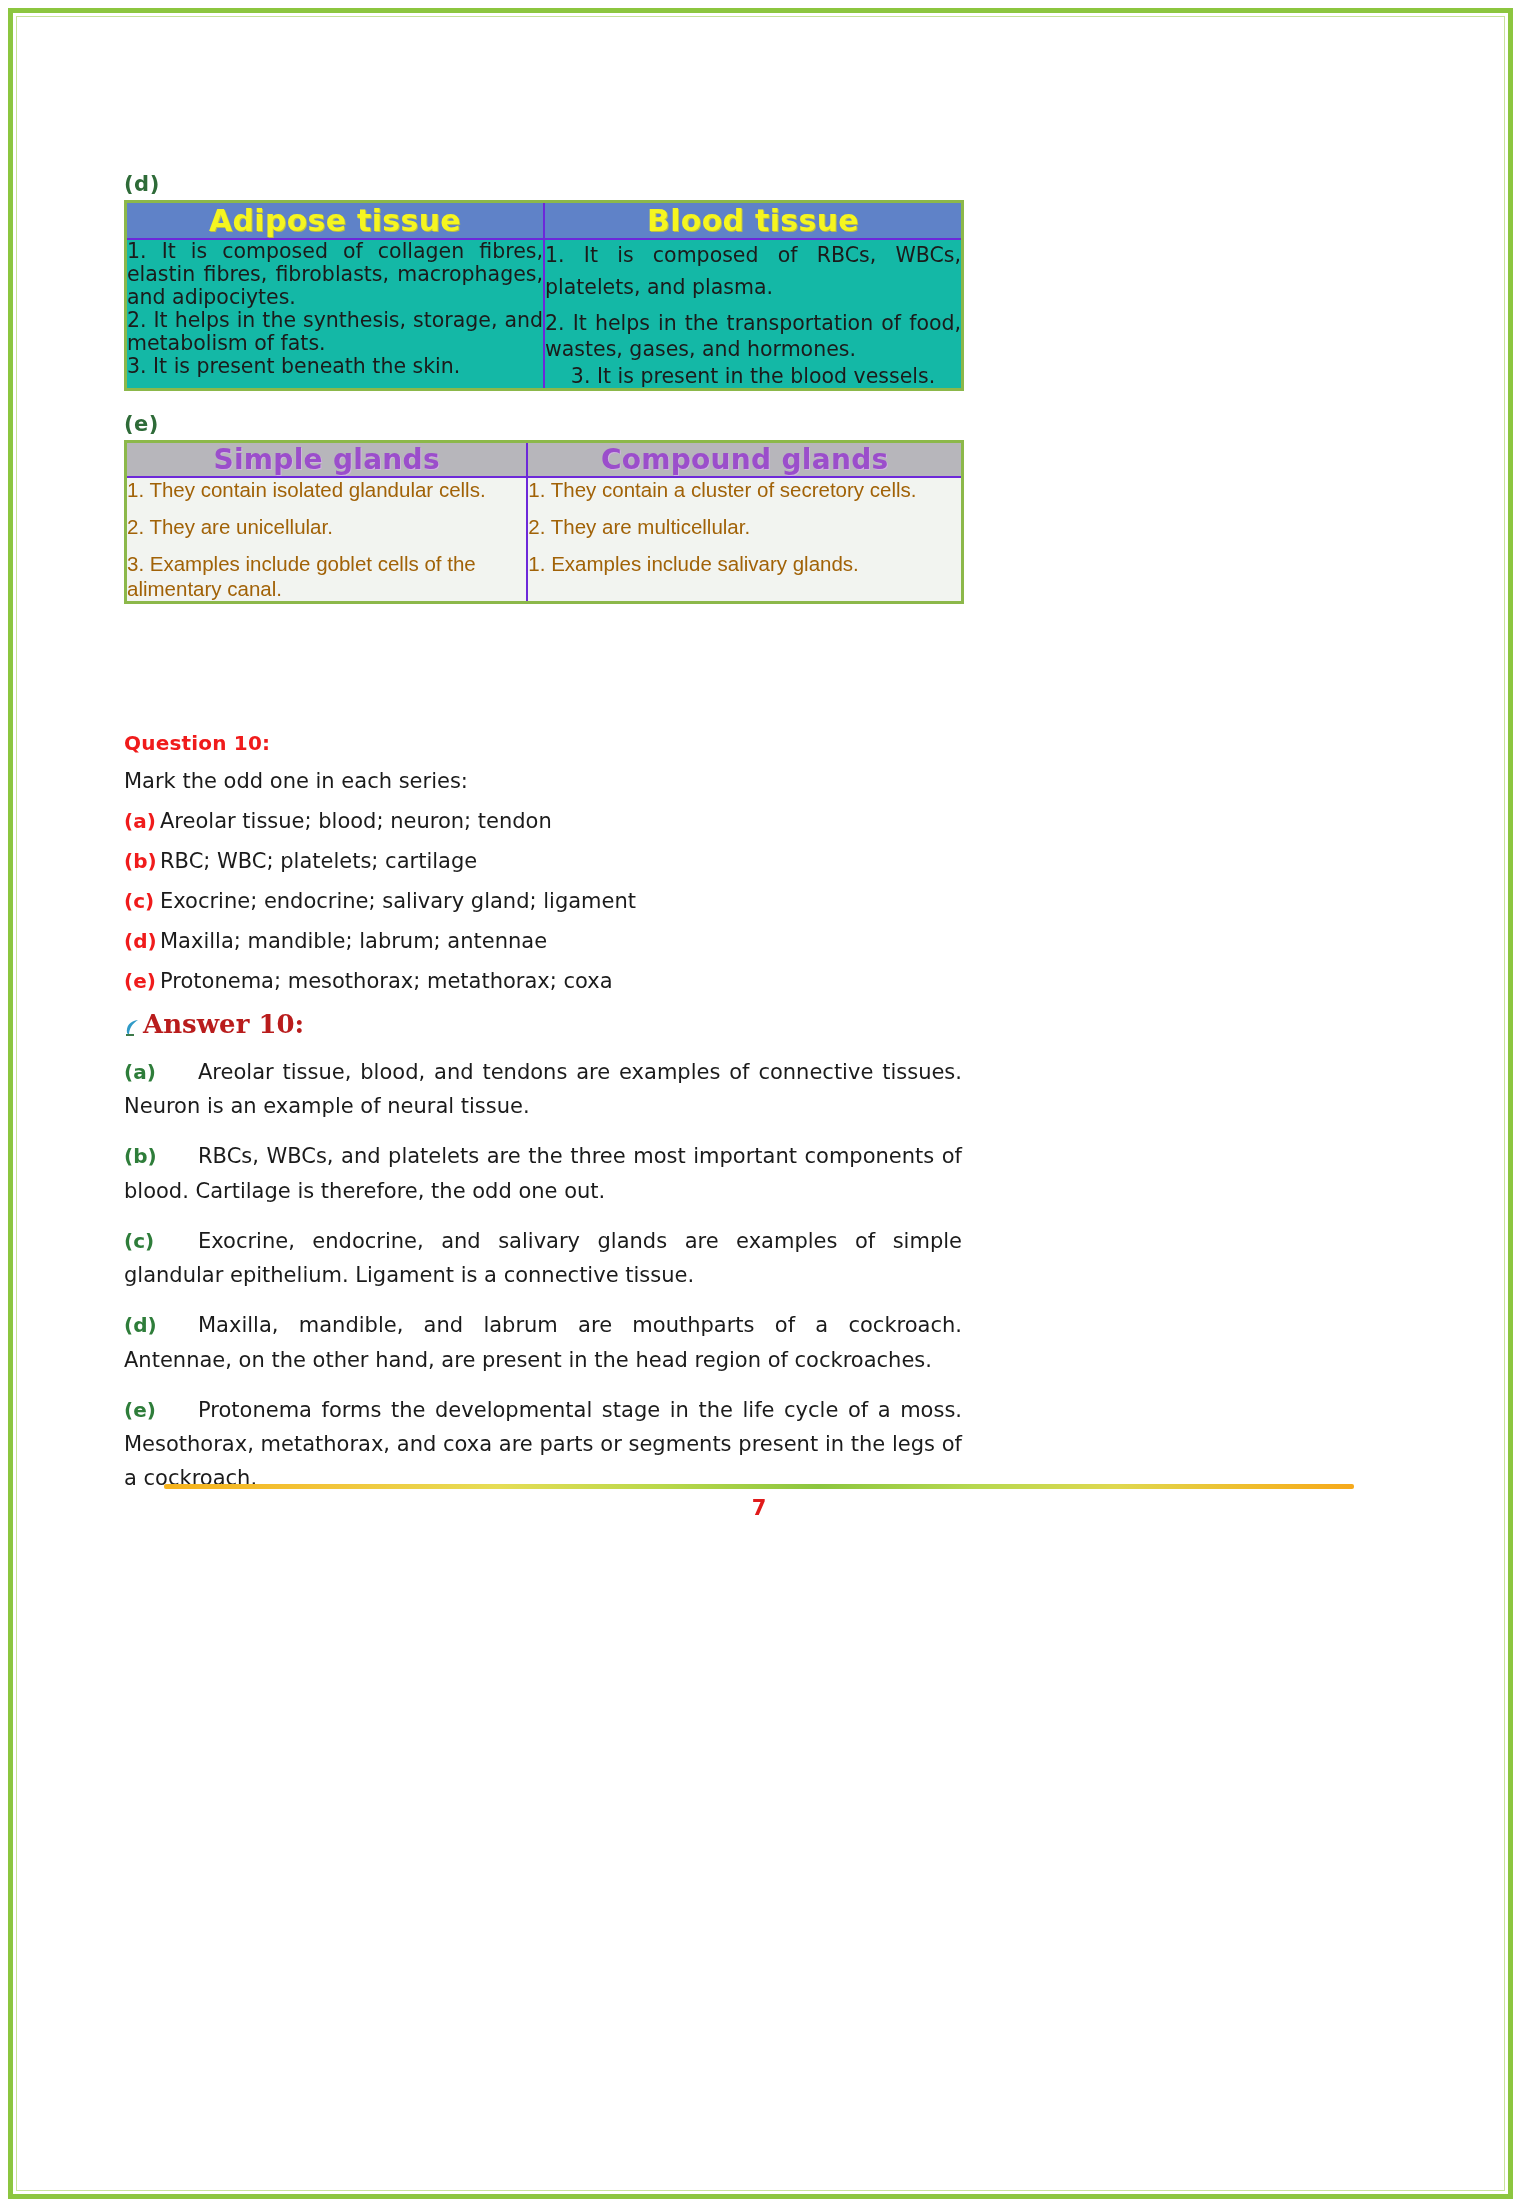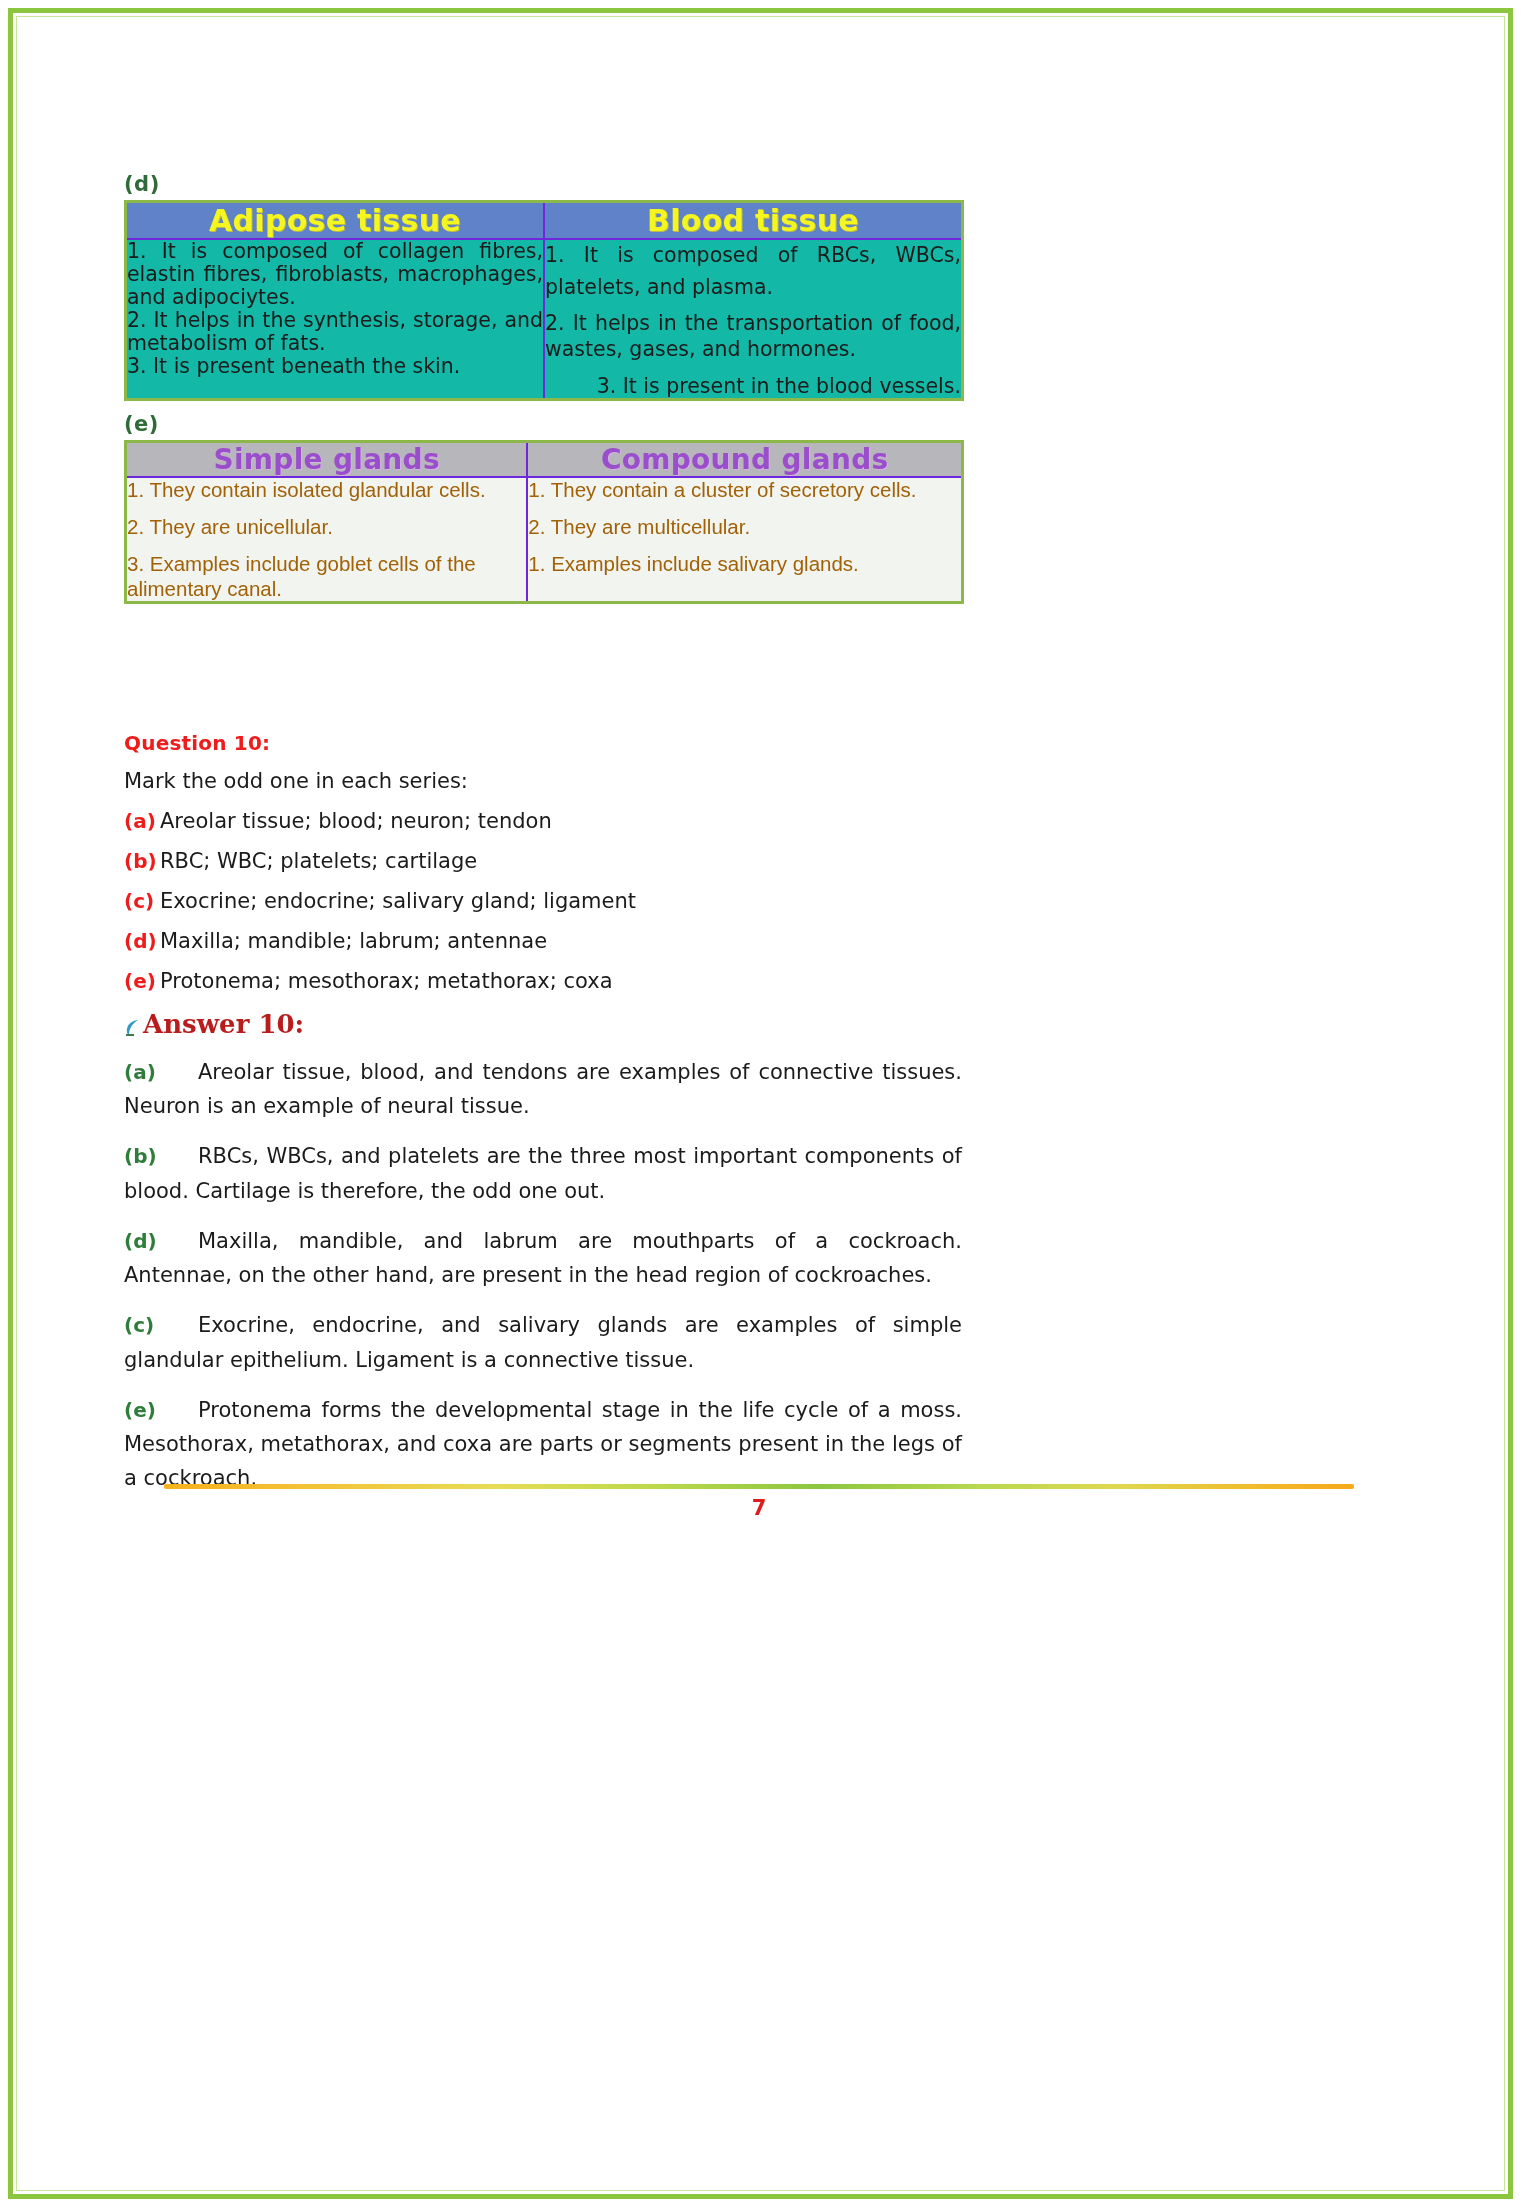--- a/index.html
+++ b/index.html
@@ -228,21 +228,21 @@
       <tbody>
         <tr>
           <td>
             <p class="line">1. It is composed of collagen fibres, elastin fibres, fibroblasts, macrophages, and adipociytes.</p>
             <p class="line">2. It helps in the synthesis, storage, and metabolism of fats.</p>
             <p class="line" style="text-align:left">3. It is present beneath the skin.</p>
           </td>
           <td style="">
             <p class="line" style="line-height:1.55">1. It is composed of RBCs, WBCs, platelets, and plasma.</p>
             <p class="line" style="line-height:1.3; margin-top:6px;">2. It helps in the transportation of food, wastes, gases, and hormones.</p>
-            <p class="line" style="text-align:right; margin-top:12px;">3. It is present in the blood vessels.</p>
+            <p class="line" style="text-align:center; margin-top:2px;">3. It is present in the blood vessels.</p>
           </td>
         </tr>
       </tbody>
     </table>
   </div>
 
   <div style="position:absolute; left:0; top:412px;">
     <div class="sec-label">(e)</div>
     <table class="cmp tbl-e">
       <thead>
@@ -302,24 +302,24 @@
       <span>Answer 10:</span>
     </div>
 
     <div class="a-para">
       <span class="lbl">(a)</span><span>Areolar tissue, blood, and tendons are examples of connective tissues. Neuron is an example of neural tissue.</span>
     </div>
     <div class="a-para">
       <span class="lbl">(b)</span><span>RBCs, WBCs, and platelets are the three most important components of blood. Cartilage is therefore, the odd one out.</span>
     </div>
     <div class="a-para">
+      <span class="lbl">(c)</span><span>Exocrine, endocrine, and salivary glands are examples of simple glandular epithelium. Ligament is a connective tissue.</span>
+    </div>
+    <div class="a-para">
       <span class="lbl">(d)</span><span>Maxilla, mandible, and labrum are mouthparts of a cockroach. Antennae, on the other hand, are present in the head region of cockroaches.</span>
-    </div>
-    <div class="a-para">
-      <span class="lbl">(c)</span><span>Exocrine, endocrine, and salivary glands are examples of simple glandular epithelium. Ligament is a connective tissue.</span>
     </div>
     <div class="a-para">
       <span class="lbl">(e)</span><span>Protonema forms the developmental stage in the life cycle of a moss. Mesothorax, metathorax, and coxa are parts or segments present in the legs of a cockroach.</span>
     </div>
   </div>
 
   <div class="footer-bar"></div>
   <div class="page-num">7</div>
 
 </div>

